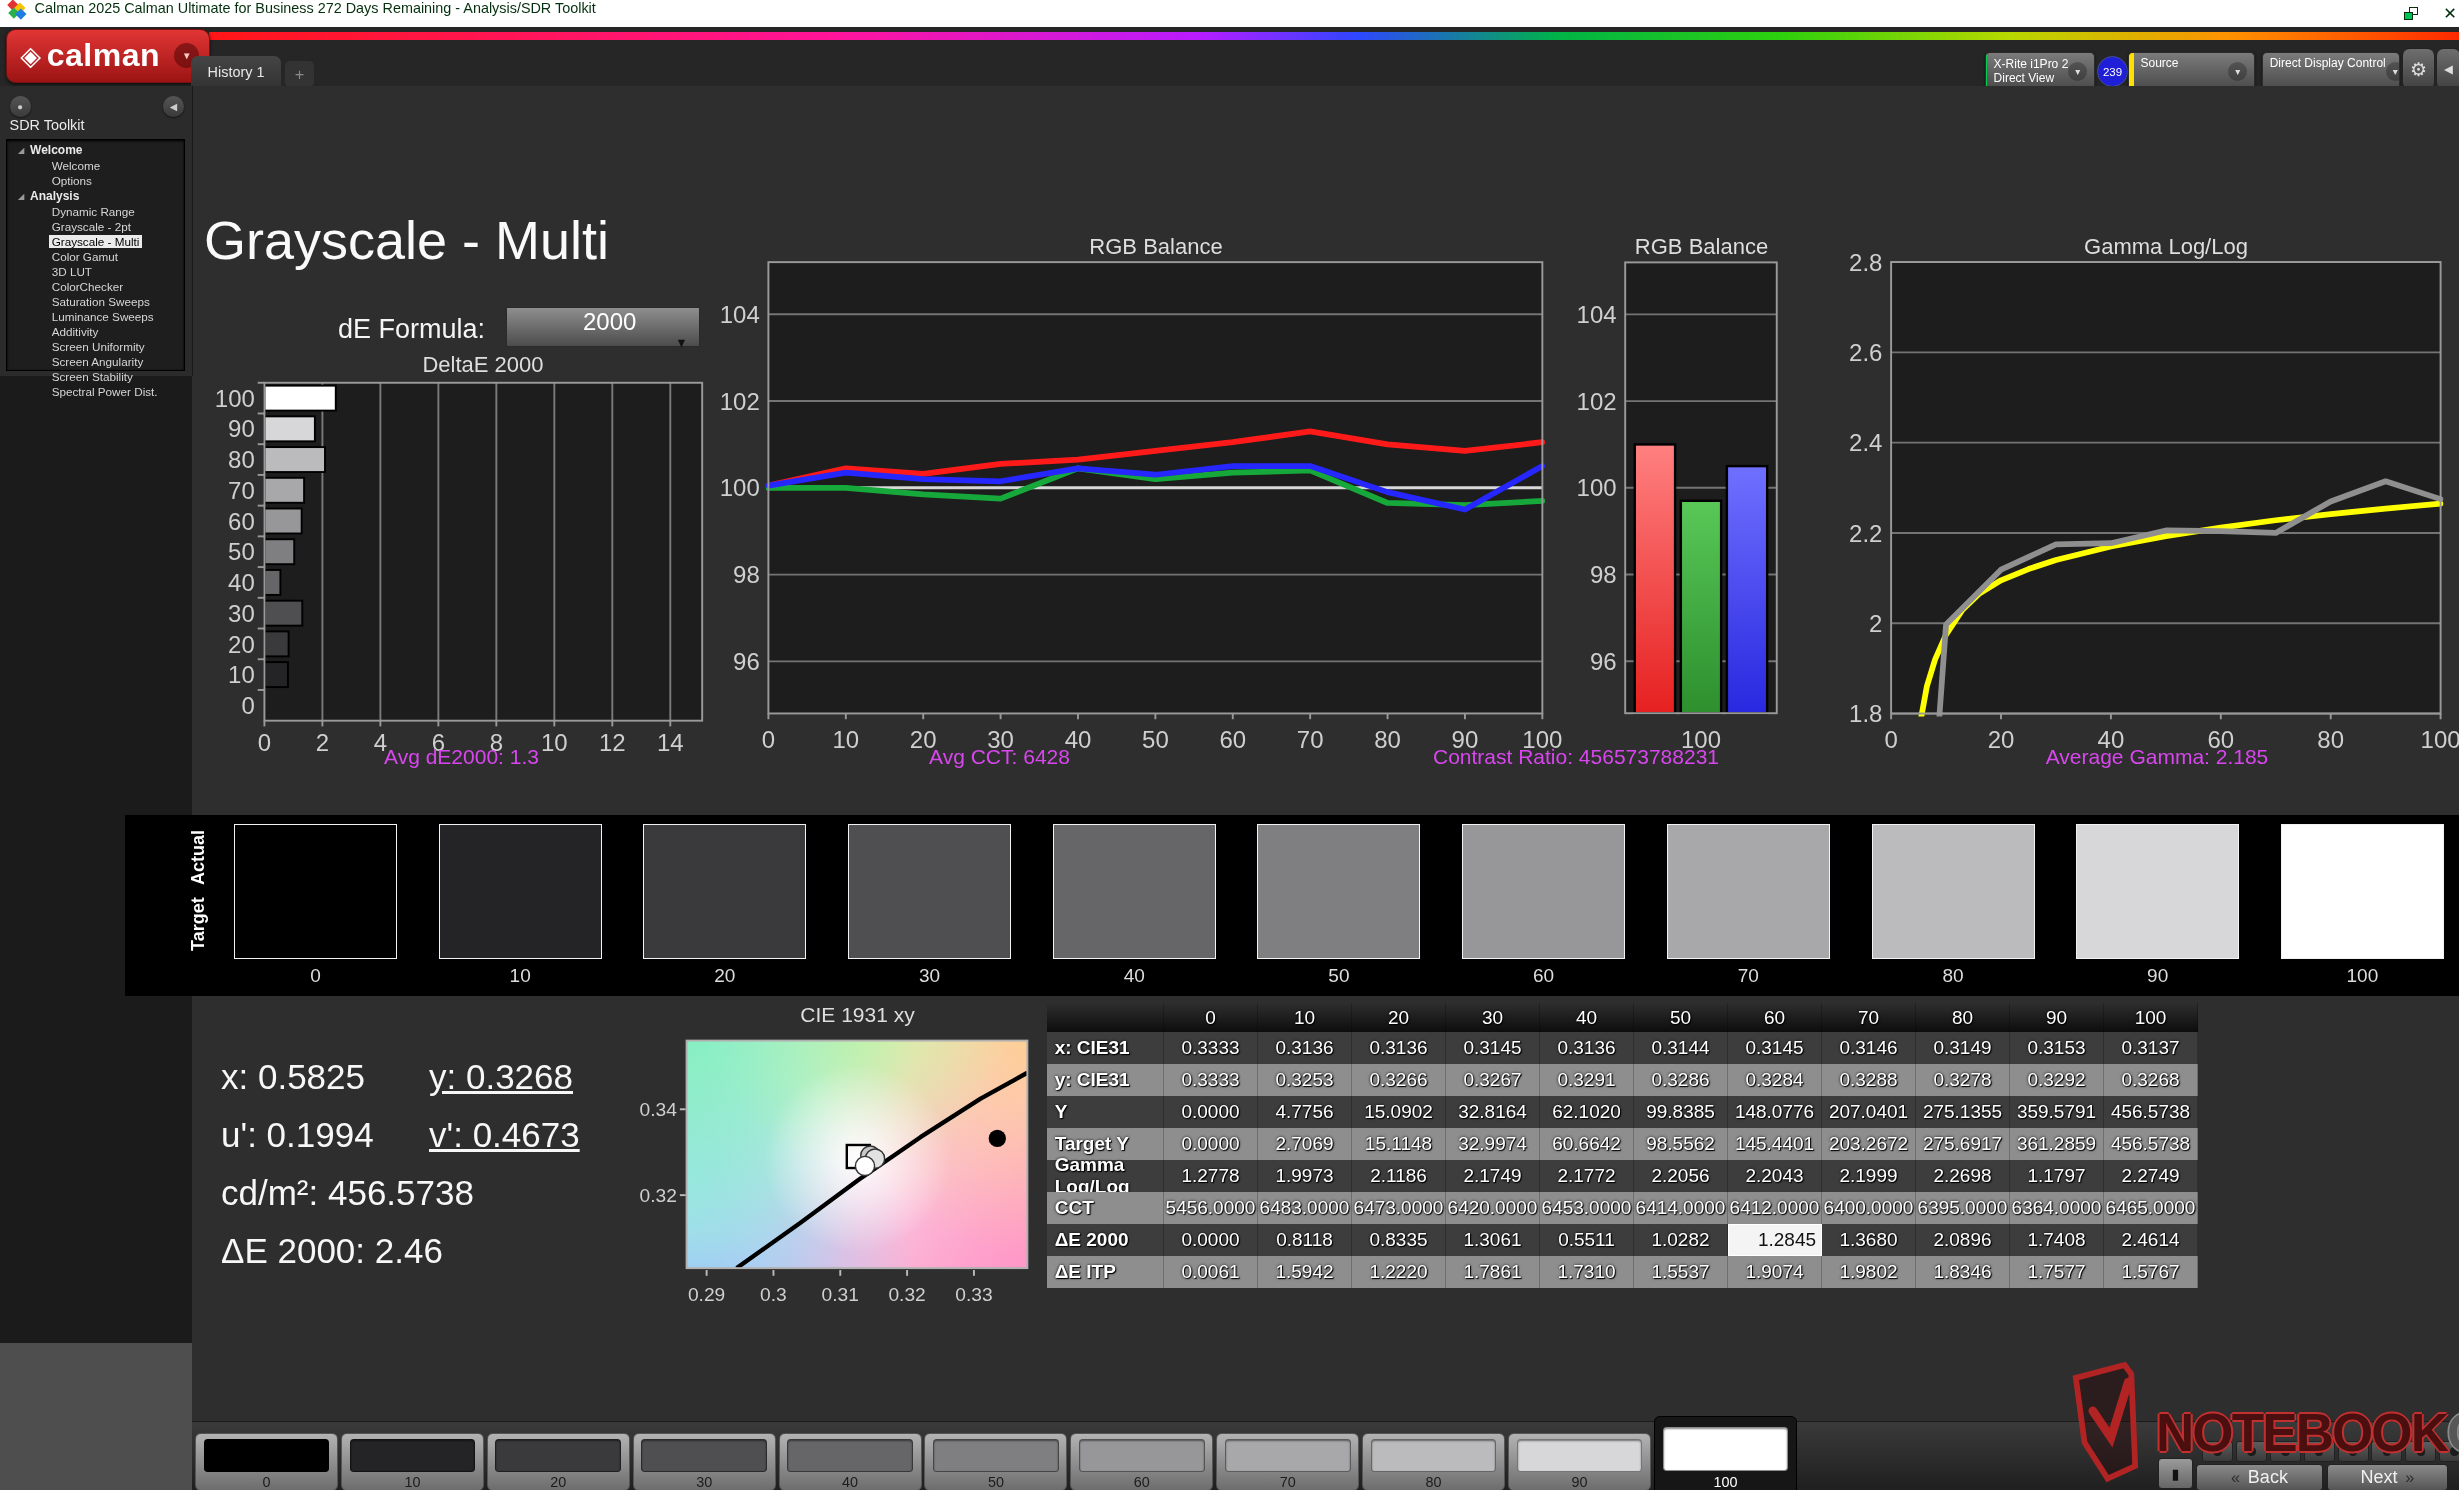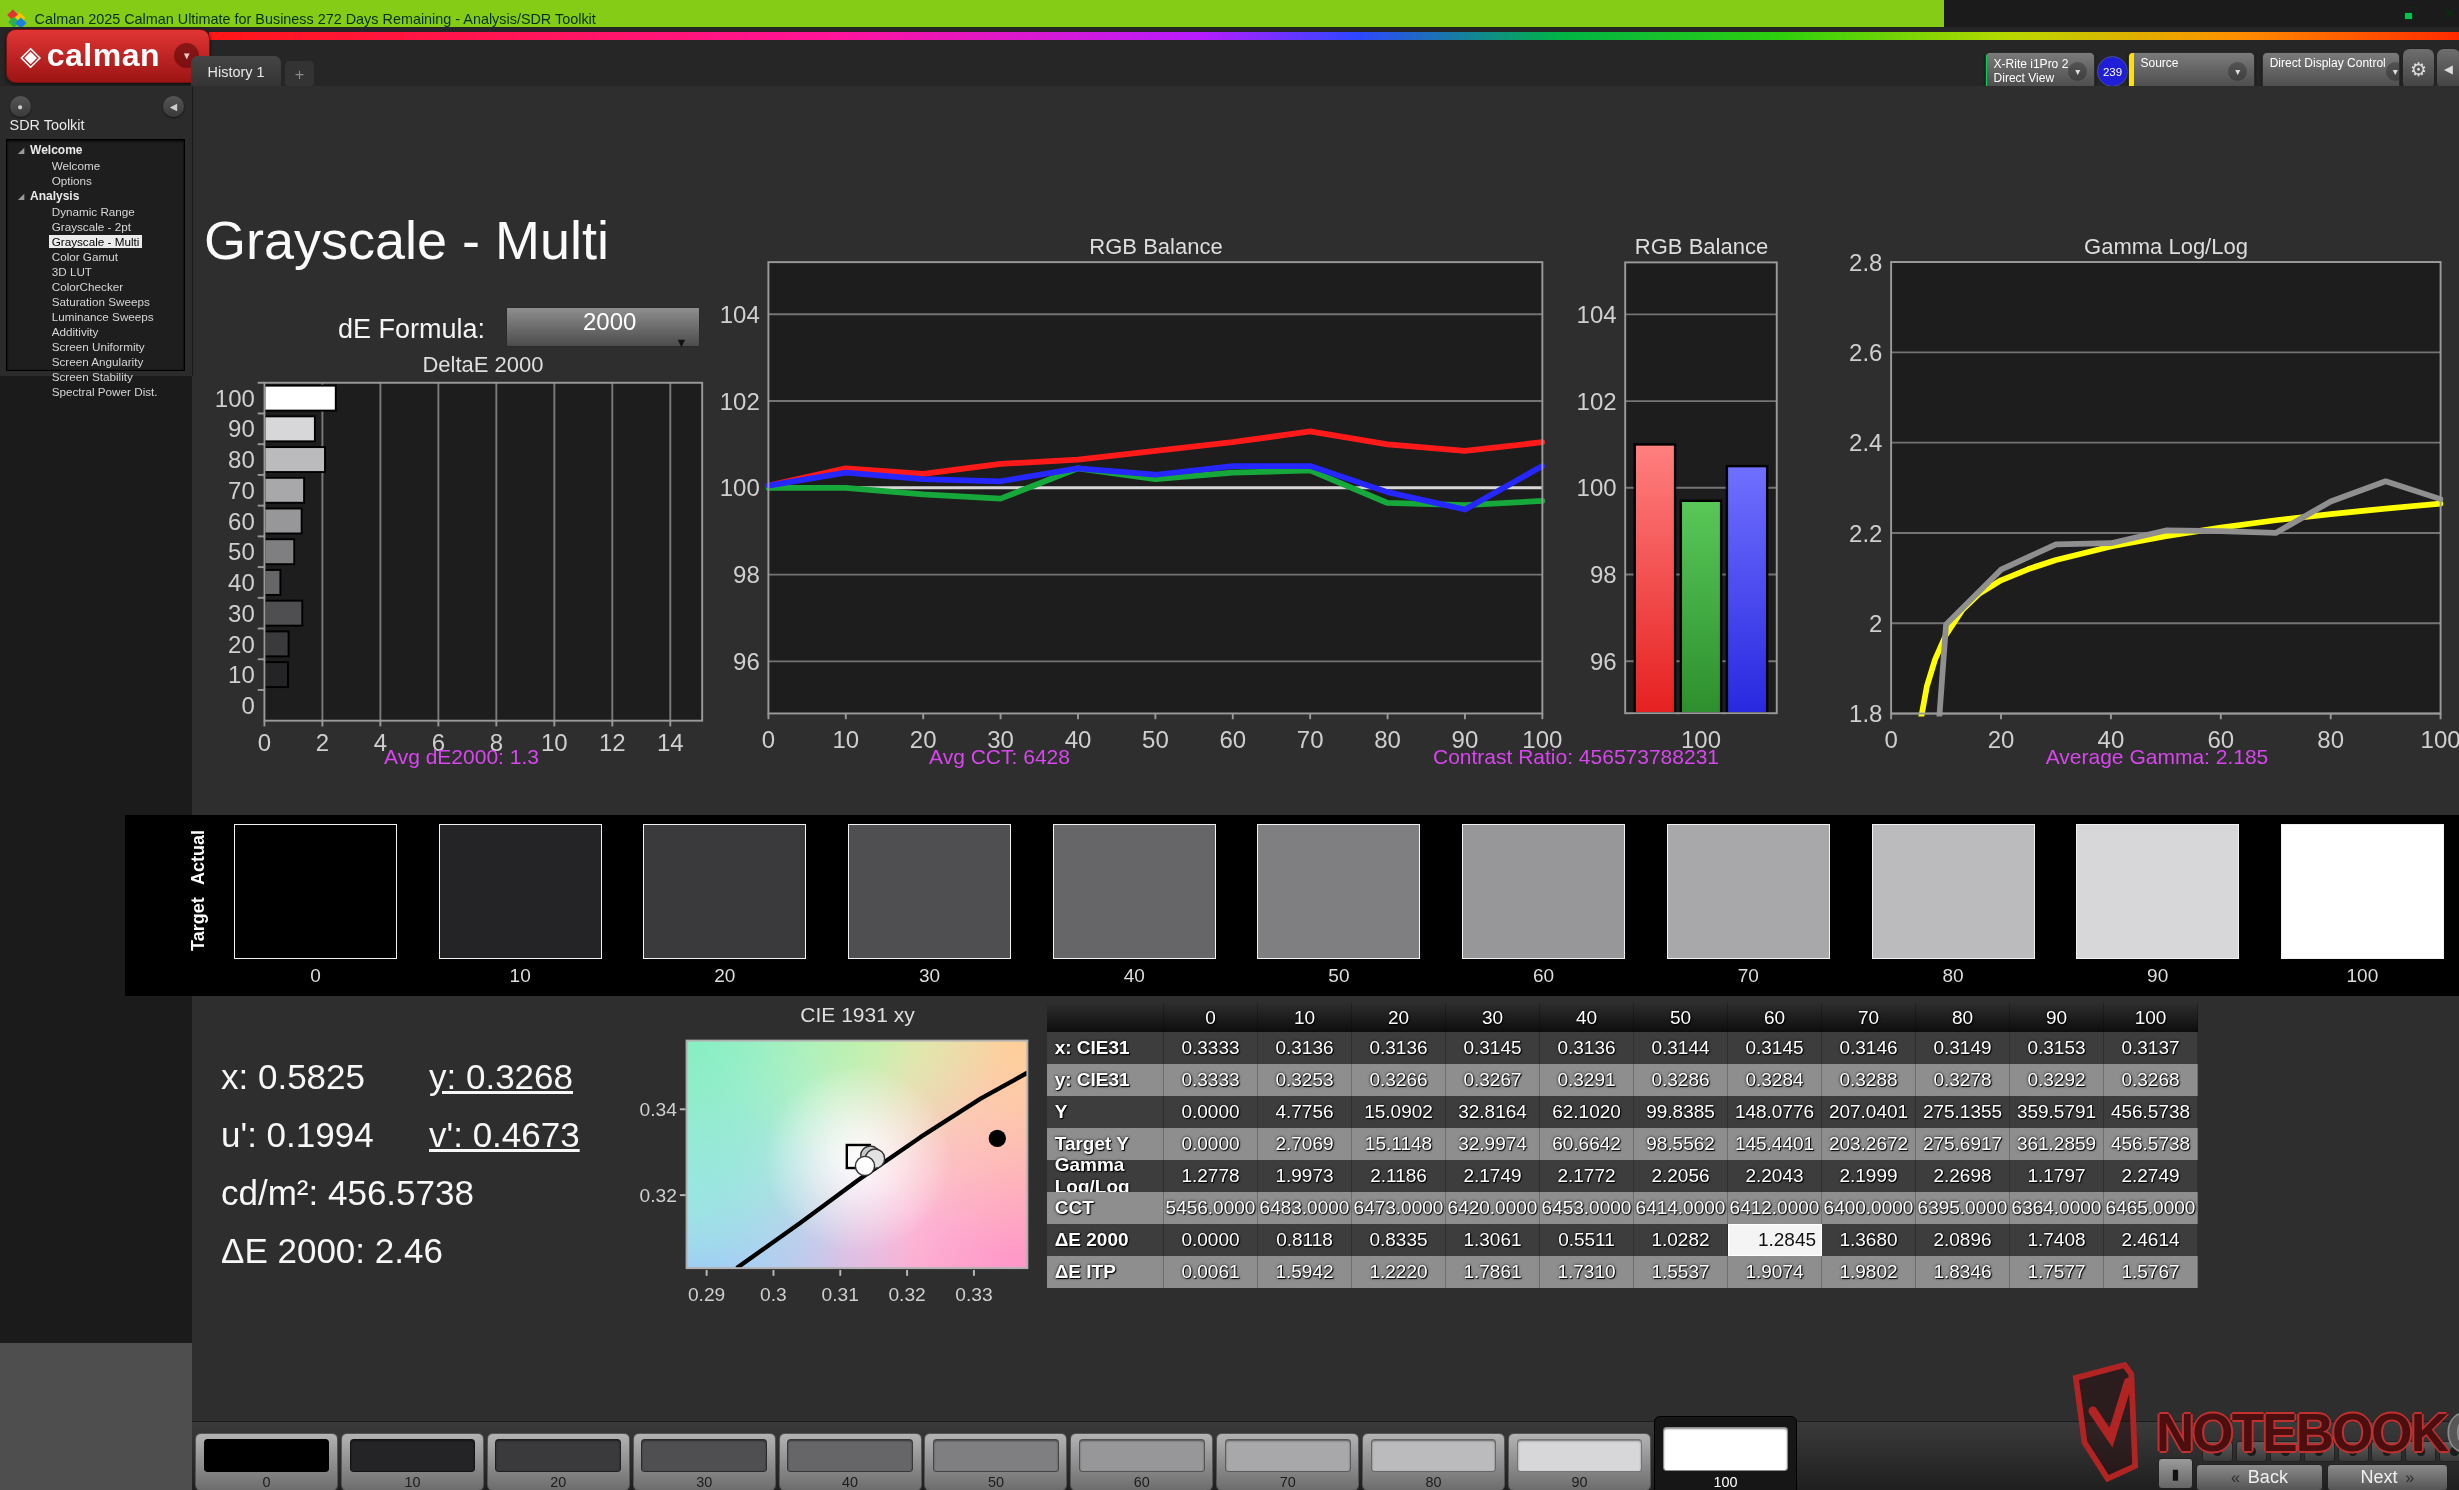--- a/index.html
+++ b/index.html
@@ -1,21 +1,21 @@
 <!DOCTYPE html>
 <html><head>
 <meta charset="utf-8">
 <style>
   html,body{margin:0;padding:0;background:#111;}
   #root{position:relative;width:2459px;height:1491px;overflow:hidden;background:#1b1b1b;
         font-family:"Liberation Sans",sans-serif;color:#f2f2f2;}
   .abs{position:absolute;}
 
   
-  #titlebar{left:0;top:0;width:1944px;height:27px;background:#84cc16;display:flex;align-items:flex-end;}
+  #titlebar{left:0;top:0;width:2459px;height:27px;background:#ffffff;display:flex;align-items:flex-start;}
   #app-icon{position:relative;width:17.3px;height:17.3px;margin-left:7.7px;}
   #app-icon span{position:absolute;width:7.7px;height:7.7px;transform:rotate(45deg);}
   #titlebar-title{margin-left:9.6px;font-size:14.4px;color:#05300f;}
   .win-btn{position:absolute;top:0;height:27px;width:38px;display:flex;align-items:center;justify-content:center;color:#05300f;}
   .win-restore{position:relative;width:13.4px;height:12.5px;}
   .win-restore i{position:absolute;border:1.9px solid #05300f;display:block;}
   .win-restore i.b{right:0;top:0;width:6.7px;height:5.8px;}
   .win-restore i.f{left:0;bottom:0;width:6.7px;height:5.8px;background:#00c355;}
 
   

